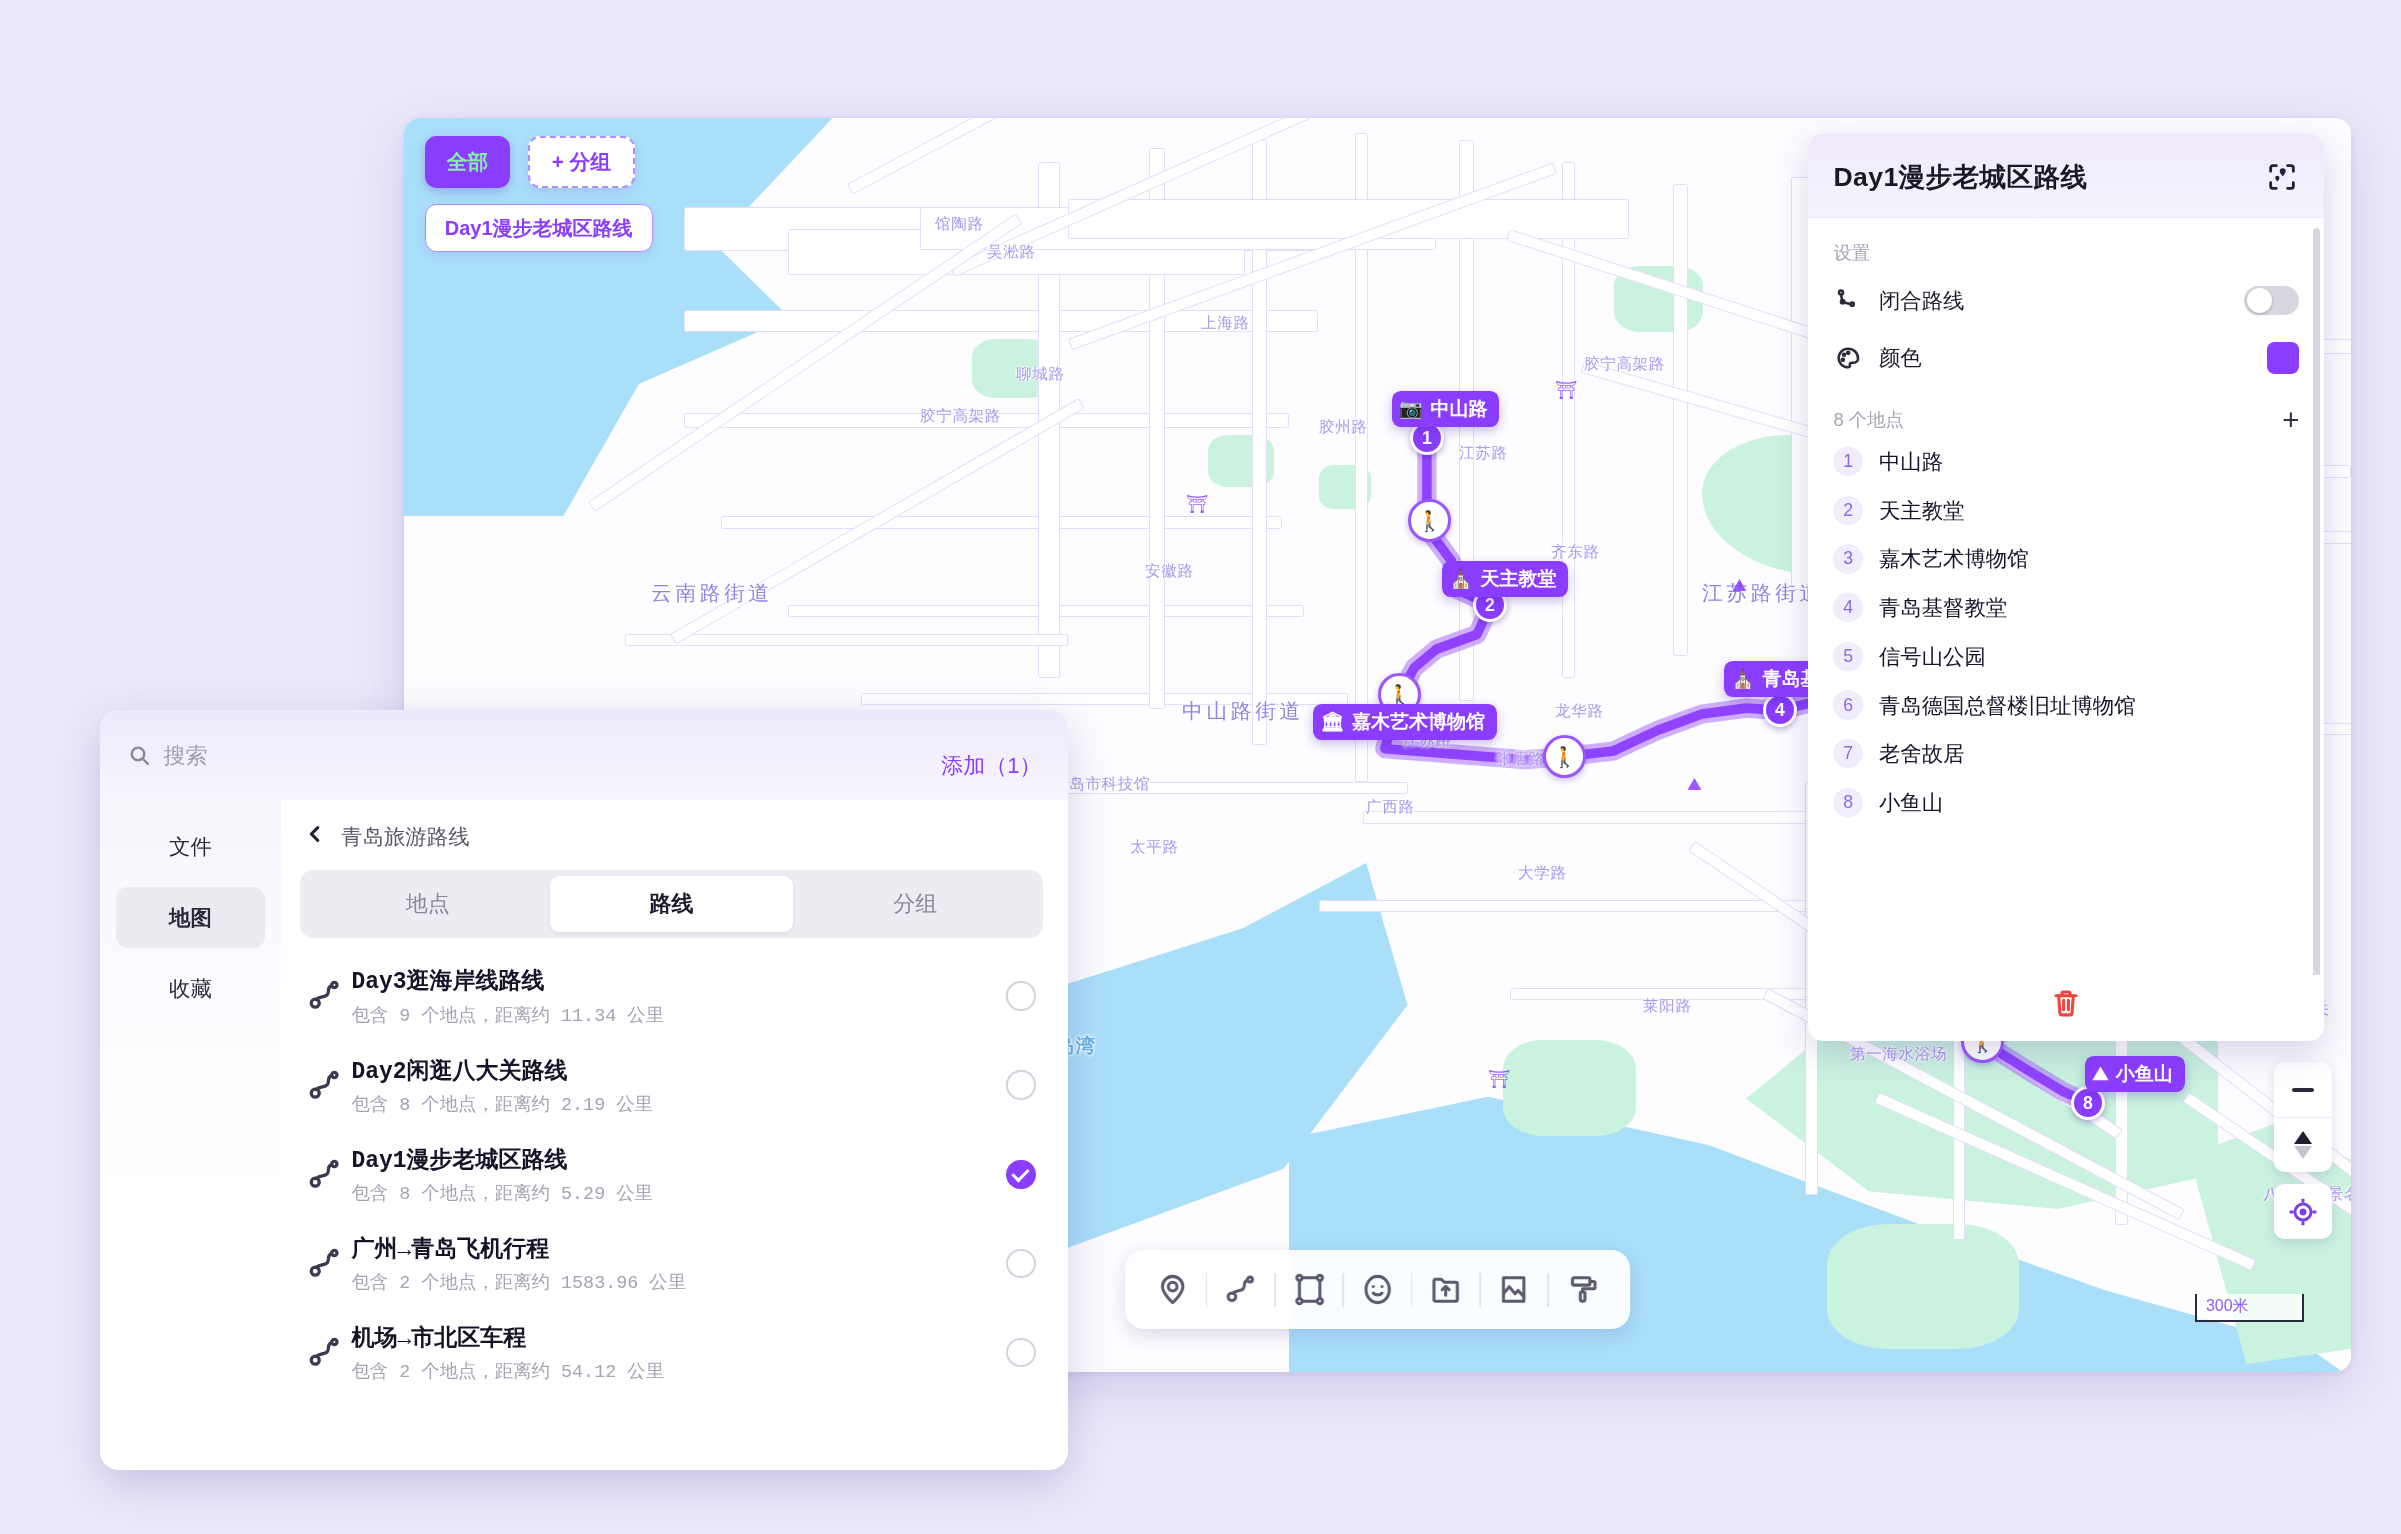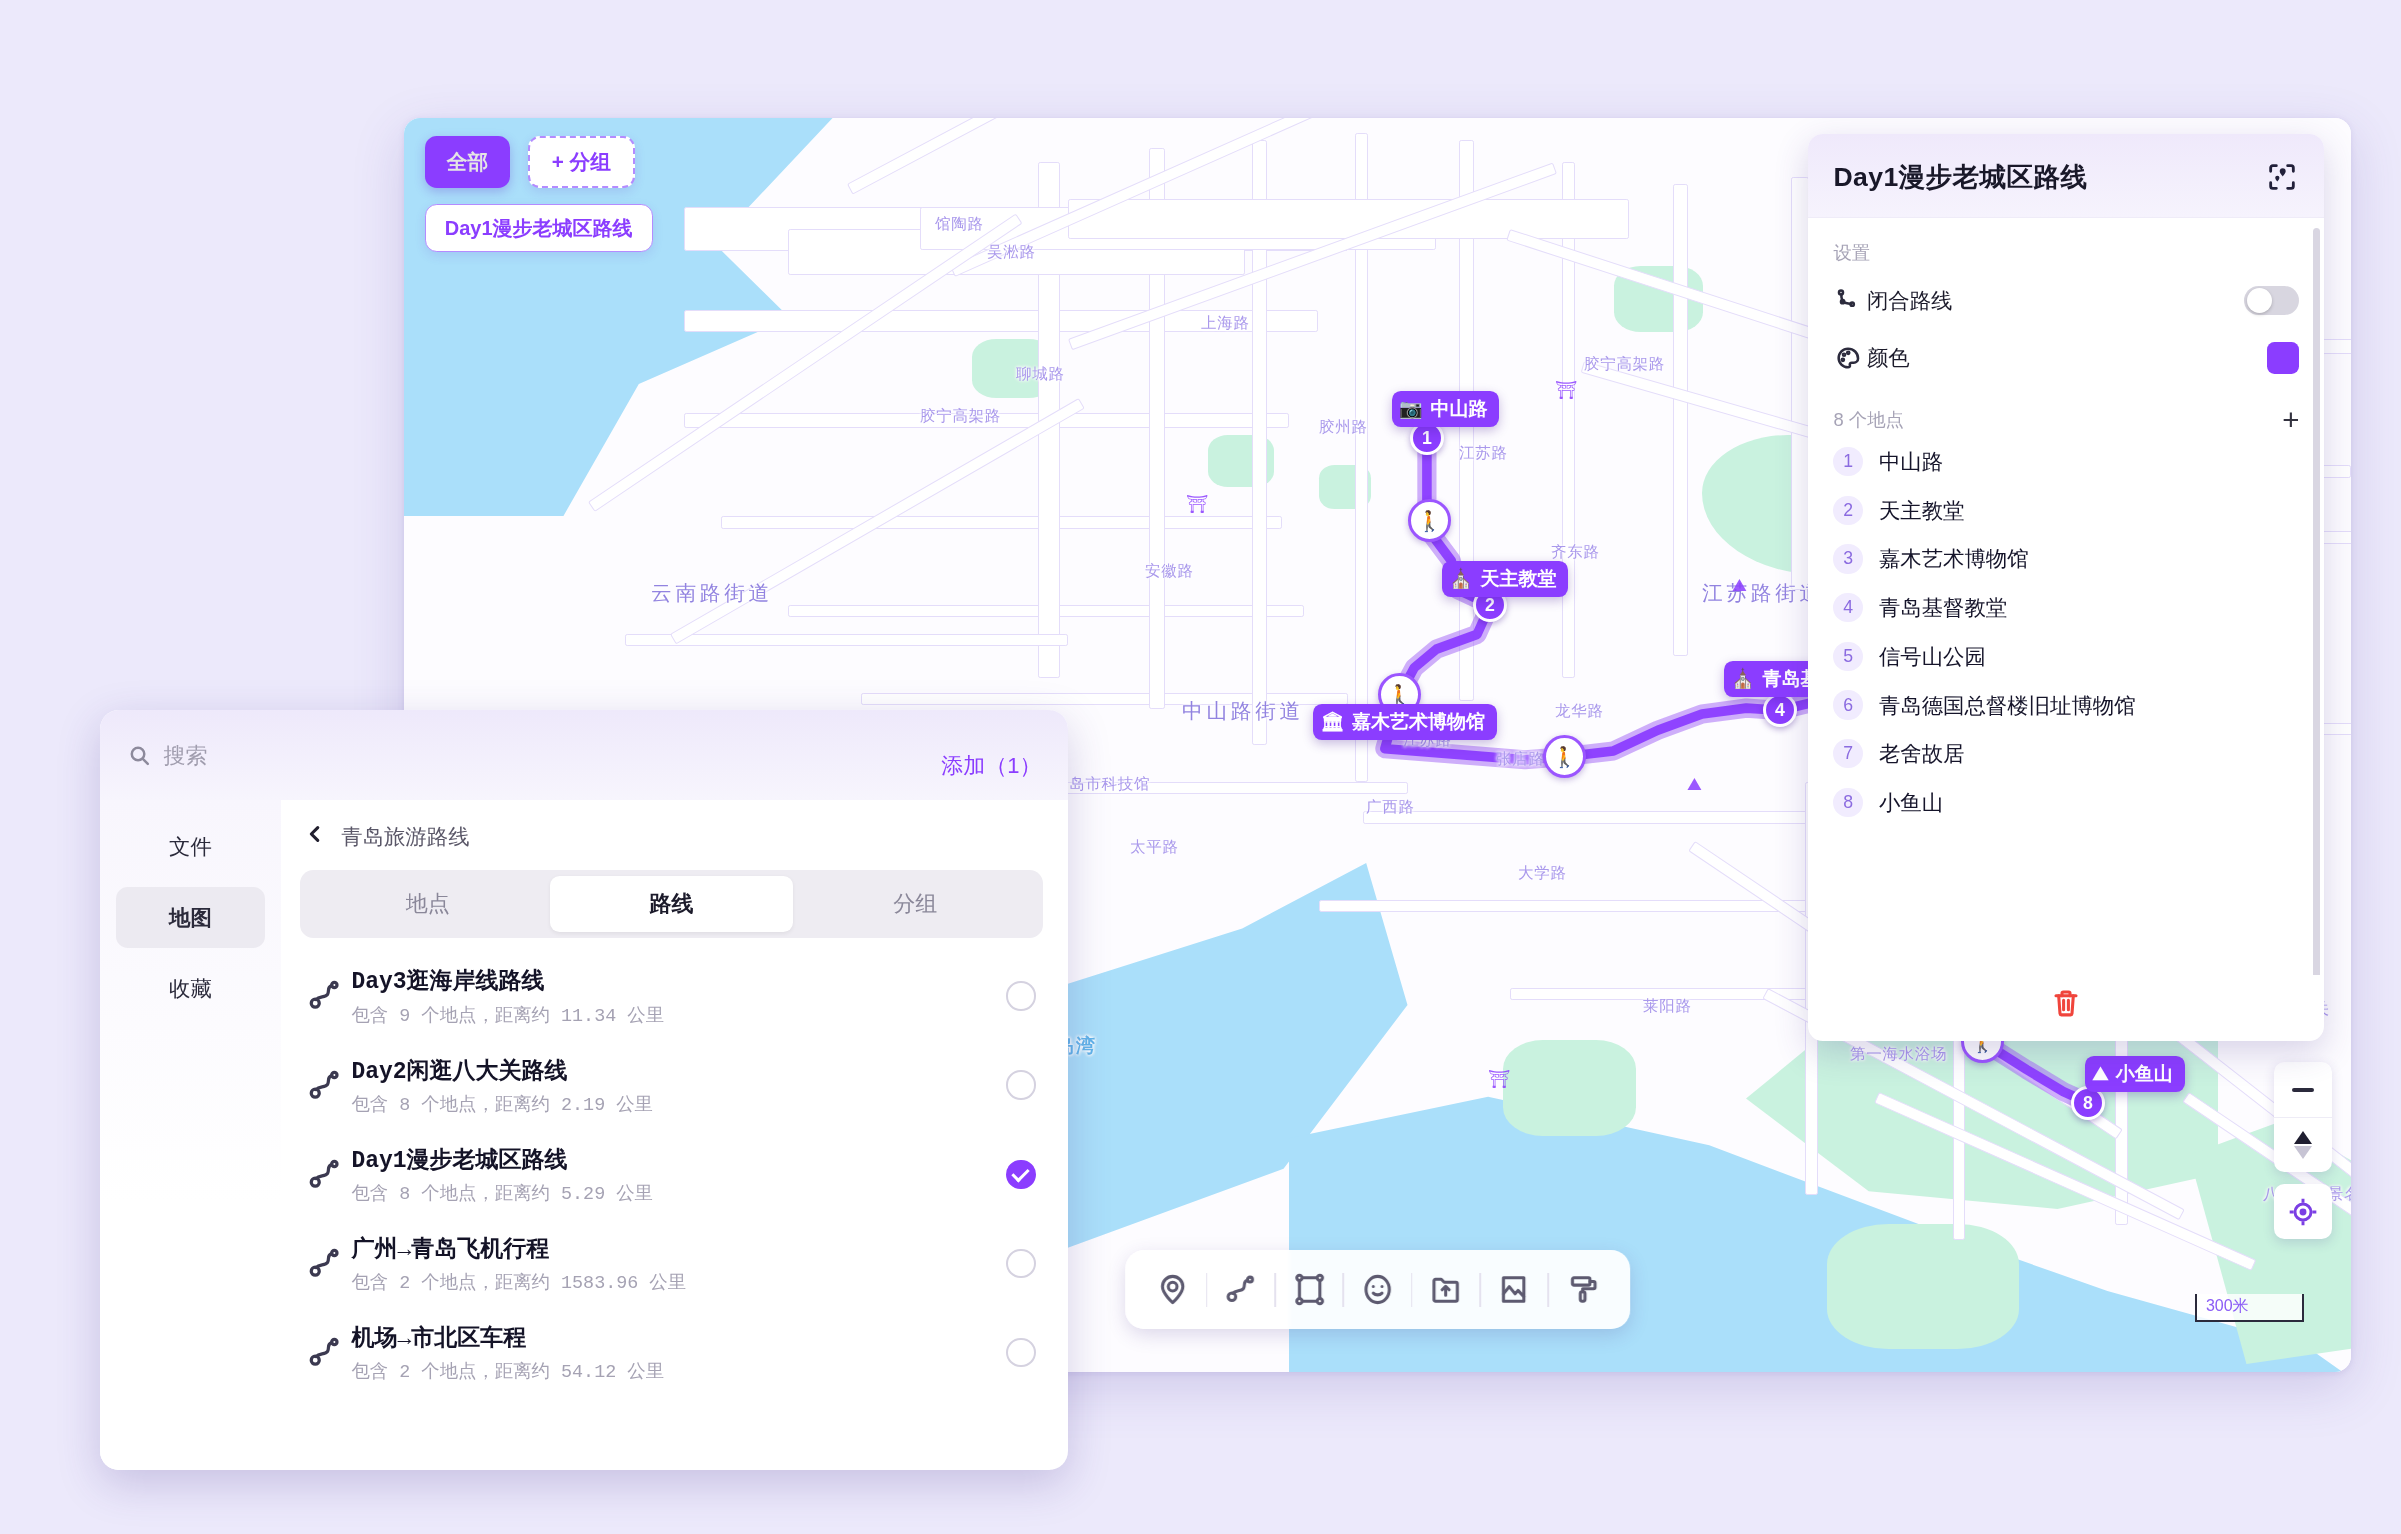--- a/index.html
+++ b/index.html
@@ -106,21 +106,21 @@
     z-index: 6;
   }
 
   
   #map-top-controls {
     position: absolute; left: 20.7px; top: 17.7px;
     z-index: 40;
   }
   .row1 { display: flex; align-items: center; gap: 17.7px; }
   #btn-all {
-    background: #8b3dff; color: #e5e5e5;
+    background: #8b3dff; color: #86efac;
     font-size: 20.7px; font-weight: 700;
     border: none; border-radius: 11.8px;
     padding: 11.8px 22px;
     cursor: pointer;
     box-shadow: 0 3.7px 10.3px rgba(90,40,200,.28);
   }
   #btn-add-group {
     background: #fff; color: #8b3dff;
     font-size: 20.7px; font-weight: 700;
     border: 2.2px dashed #b48bff;
@@ -216,21 +216,21 @@
     border-bottom: 1.5px solid #efecf8;
   }
   #rp-title { font-size: 26.6px; font-weight: 800; color: #191829; letter-spacing: 0.4px; }
   #rp-fit-icon { cursor: pointer; width: 34px; height: 34px; }
   #rp-fit-icon svg { width: 34px; height: 34px; }
   #rp-body { padding: 0 25px; flex: 1; overflow: hidden; position: relative; }
   .rp-section-label {
     color: #a6a3b6; font-size: 18.4px; margin: 22px 0 7.4px 0;
   }
   .rp-row {
-    display: flex; align-items: center; gap: 4px;
+    display: flex; align-items: center; gap: 16px;
     padding: 13.3px 0;
   }
   .rp-row .r-icon { width: 29.5px; height: 29.5px; display:flex;align-items:center;justify-content:center; }
   .rp-row .r-icon svg { width: 28px; height: 28px; stroke:#2c2b3d; fill:none; stroke-width:2.2; stroke-linecap:round;stroke-linejoin:round;}
   .rp-row .r-label { font-size: 21.4px; color: #1c1b2b; flex: 1; }
   .toggle {
     width: 55px; height: 29.5px; border-radius: 16px; background: #d8d6e0;
     position: relative; cursor: pointer;
   }
   .toggle .knob {

